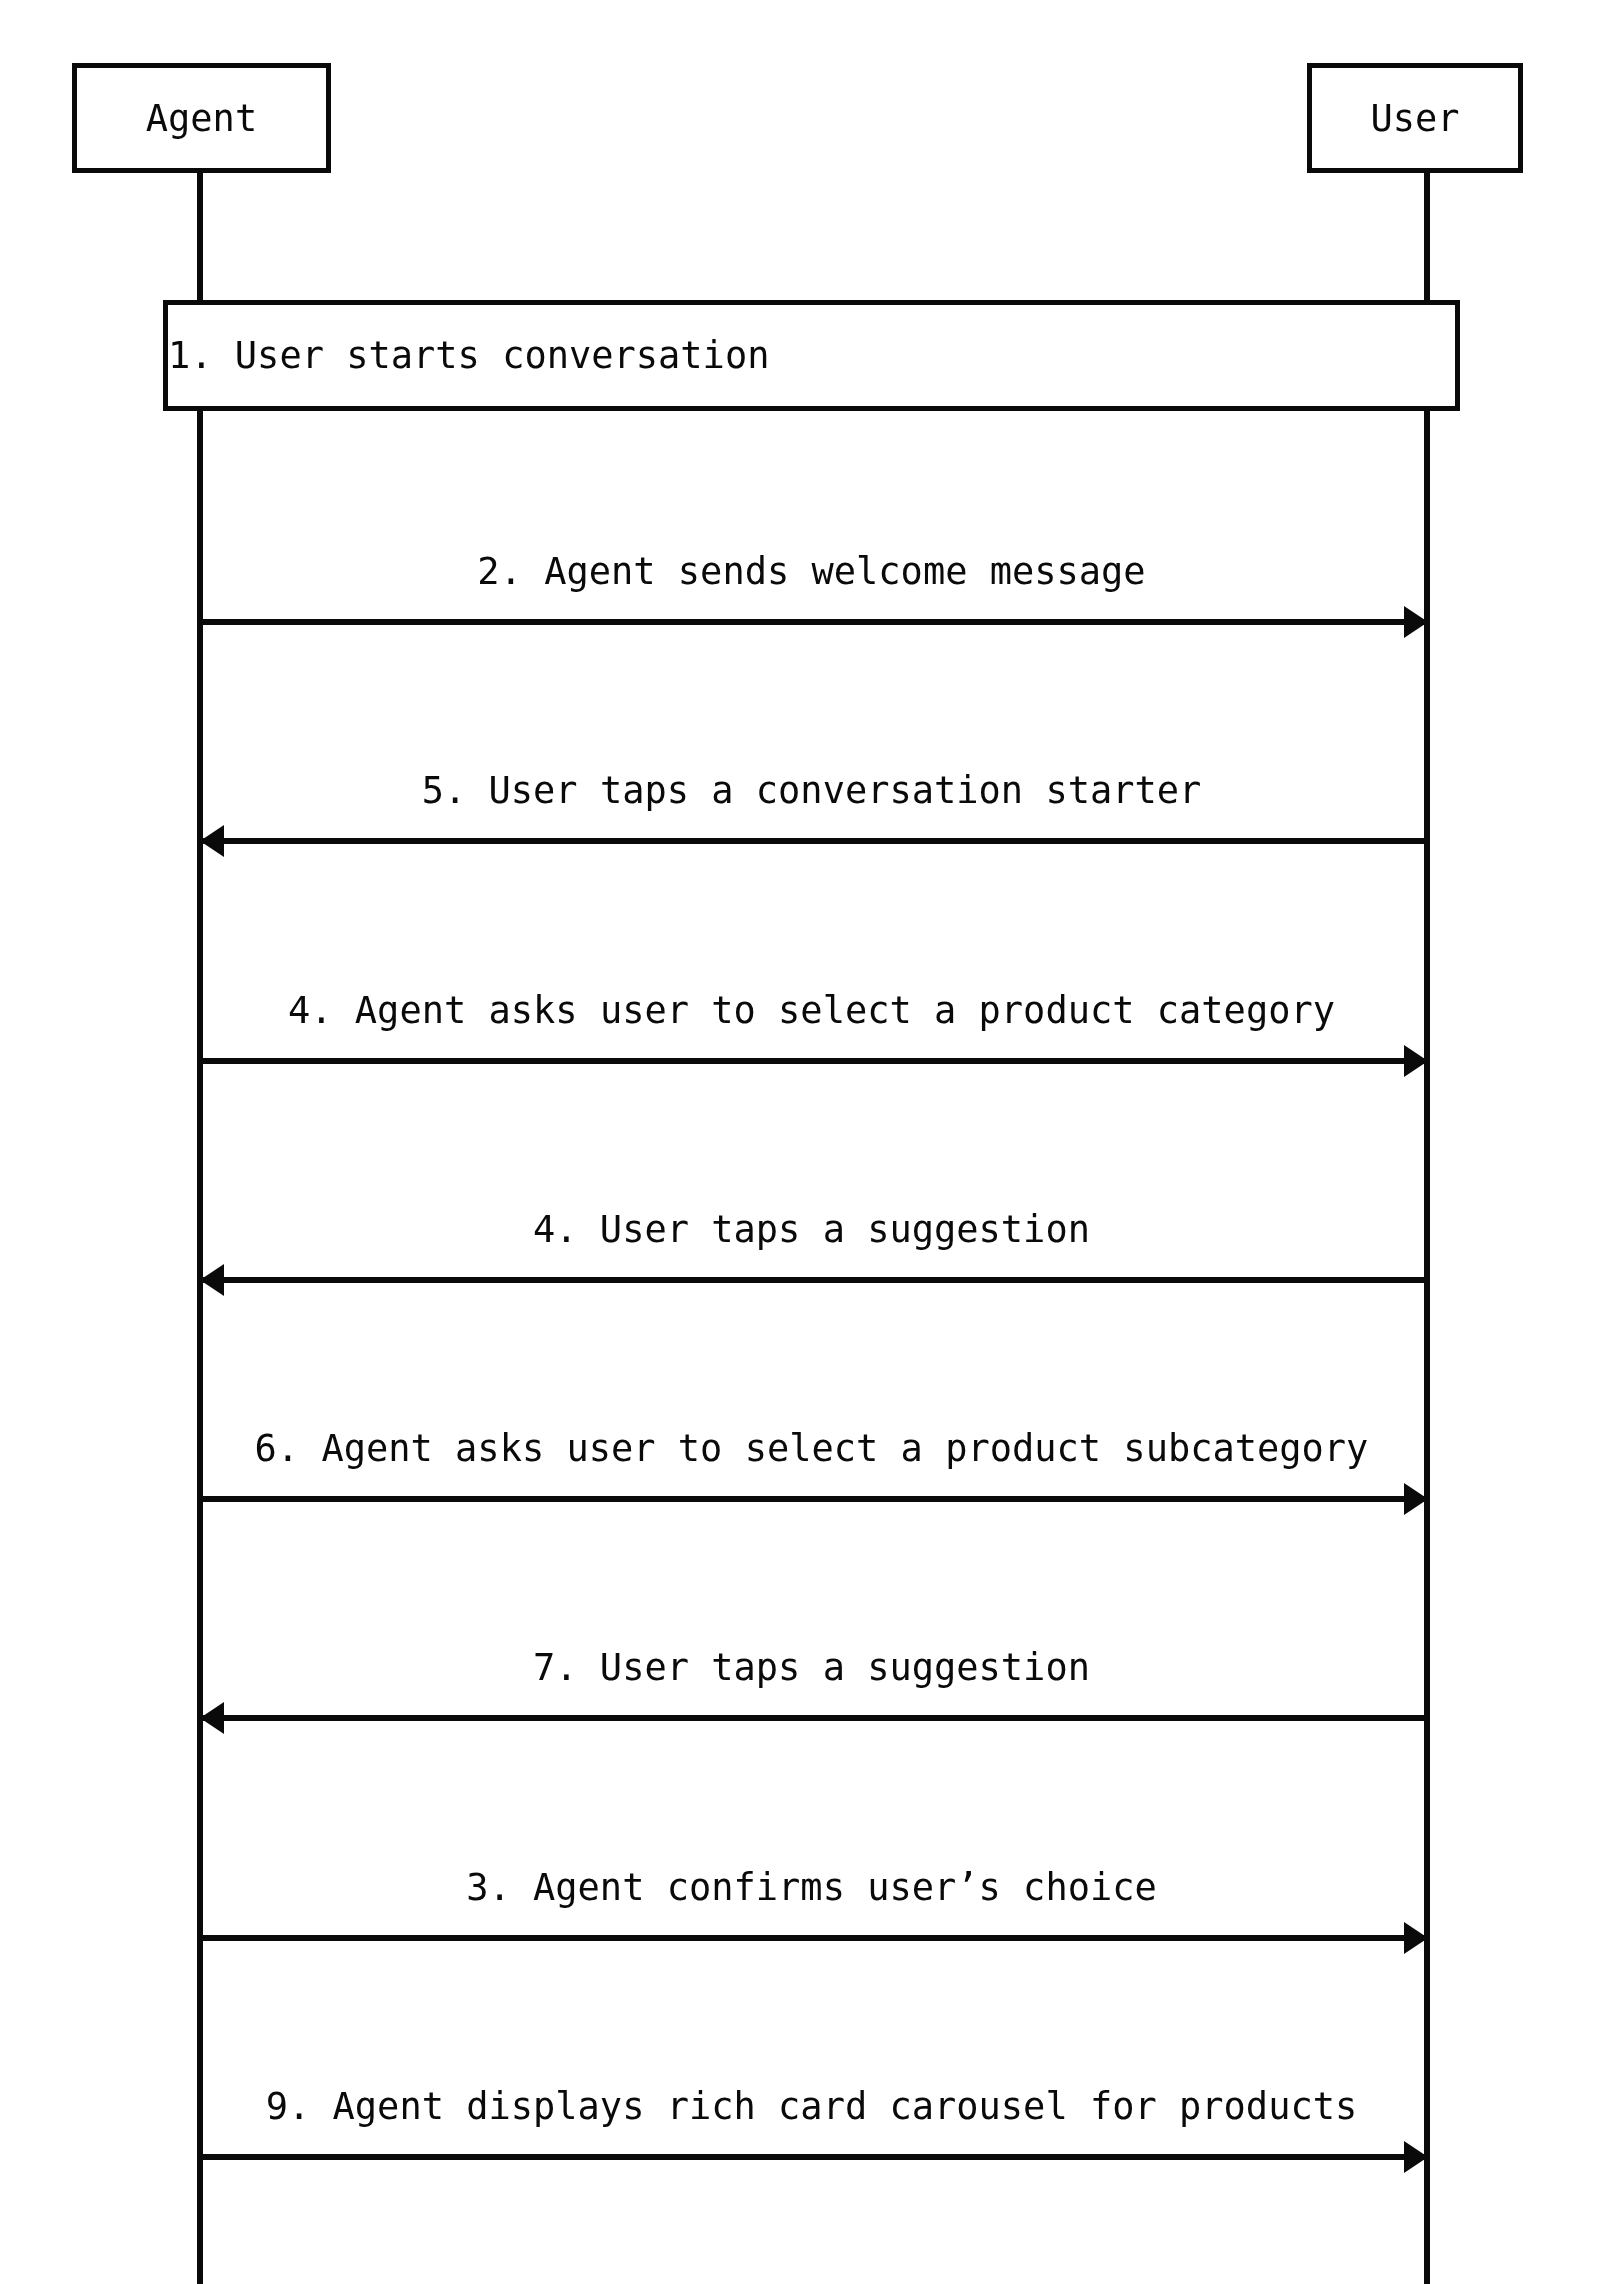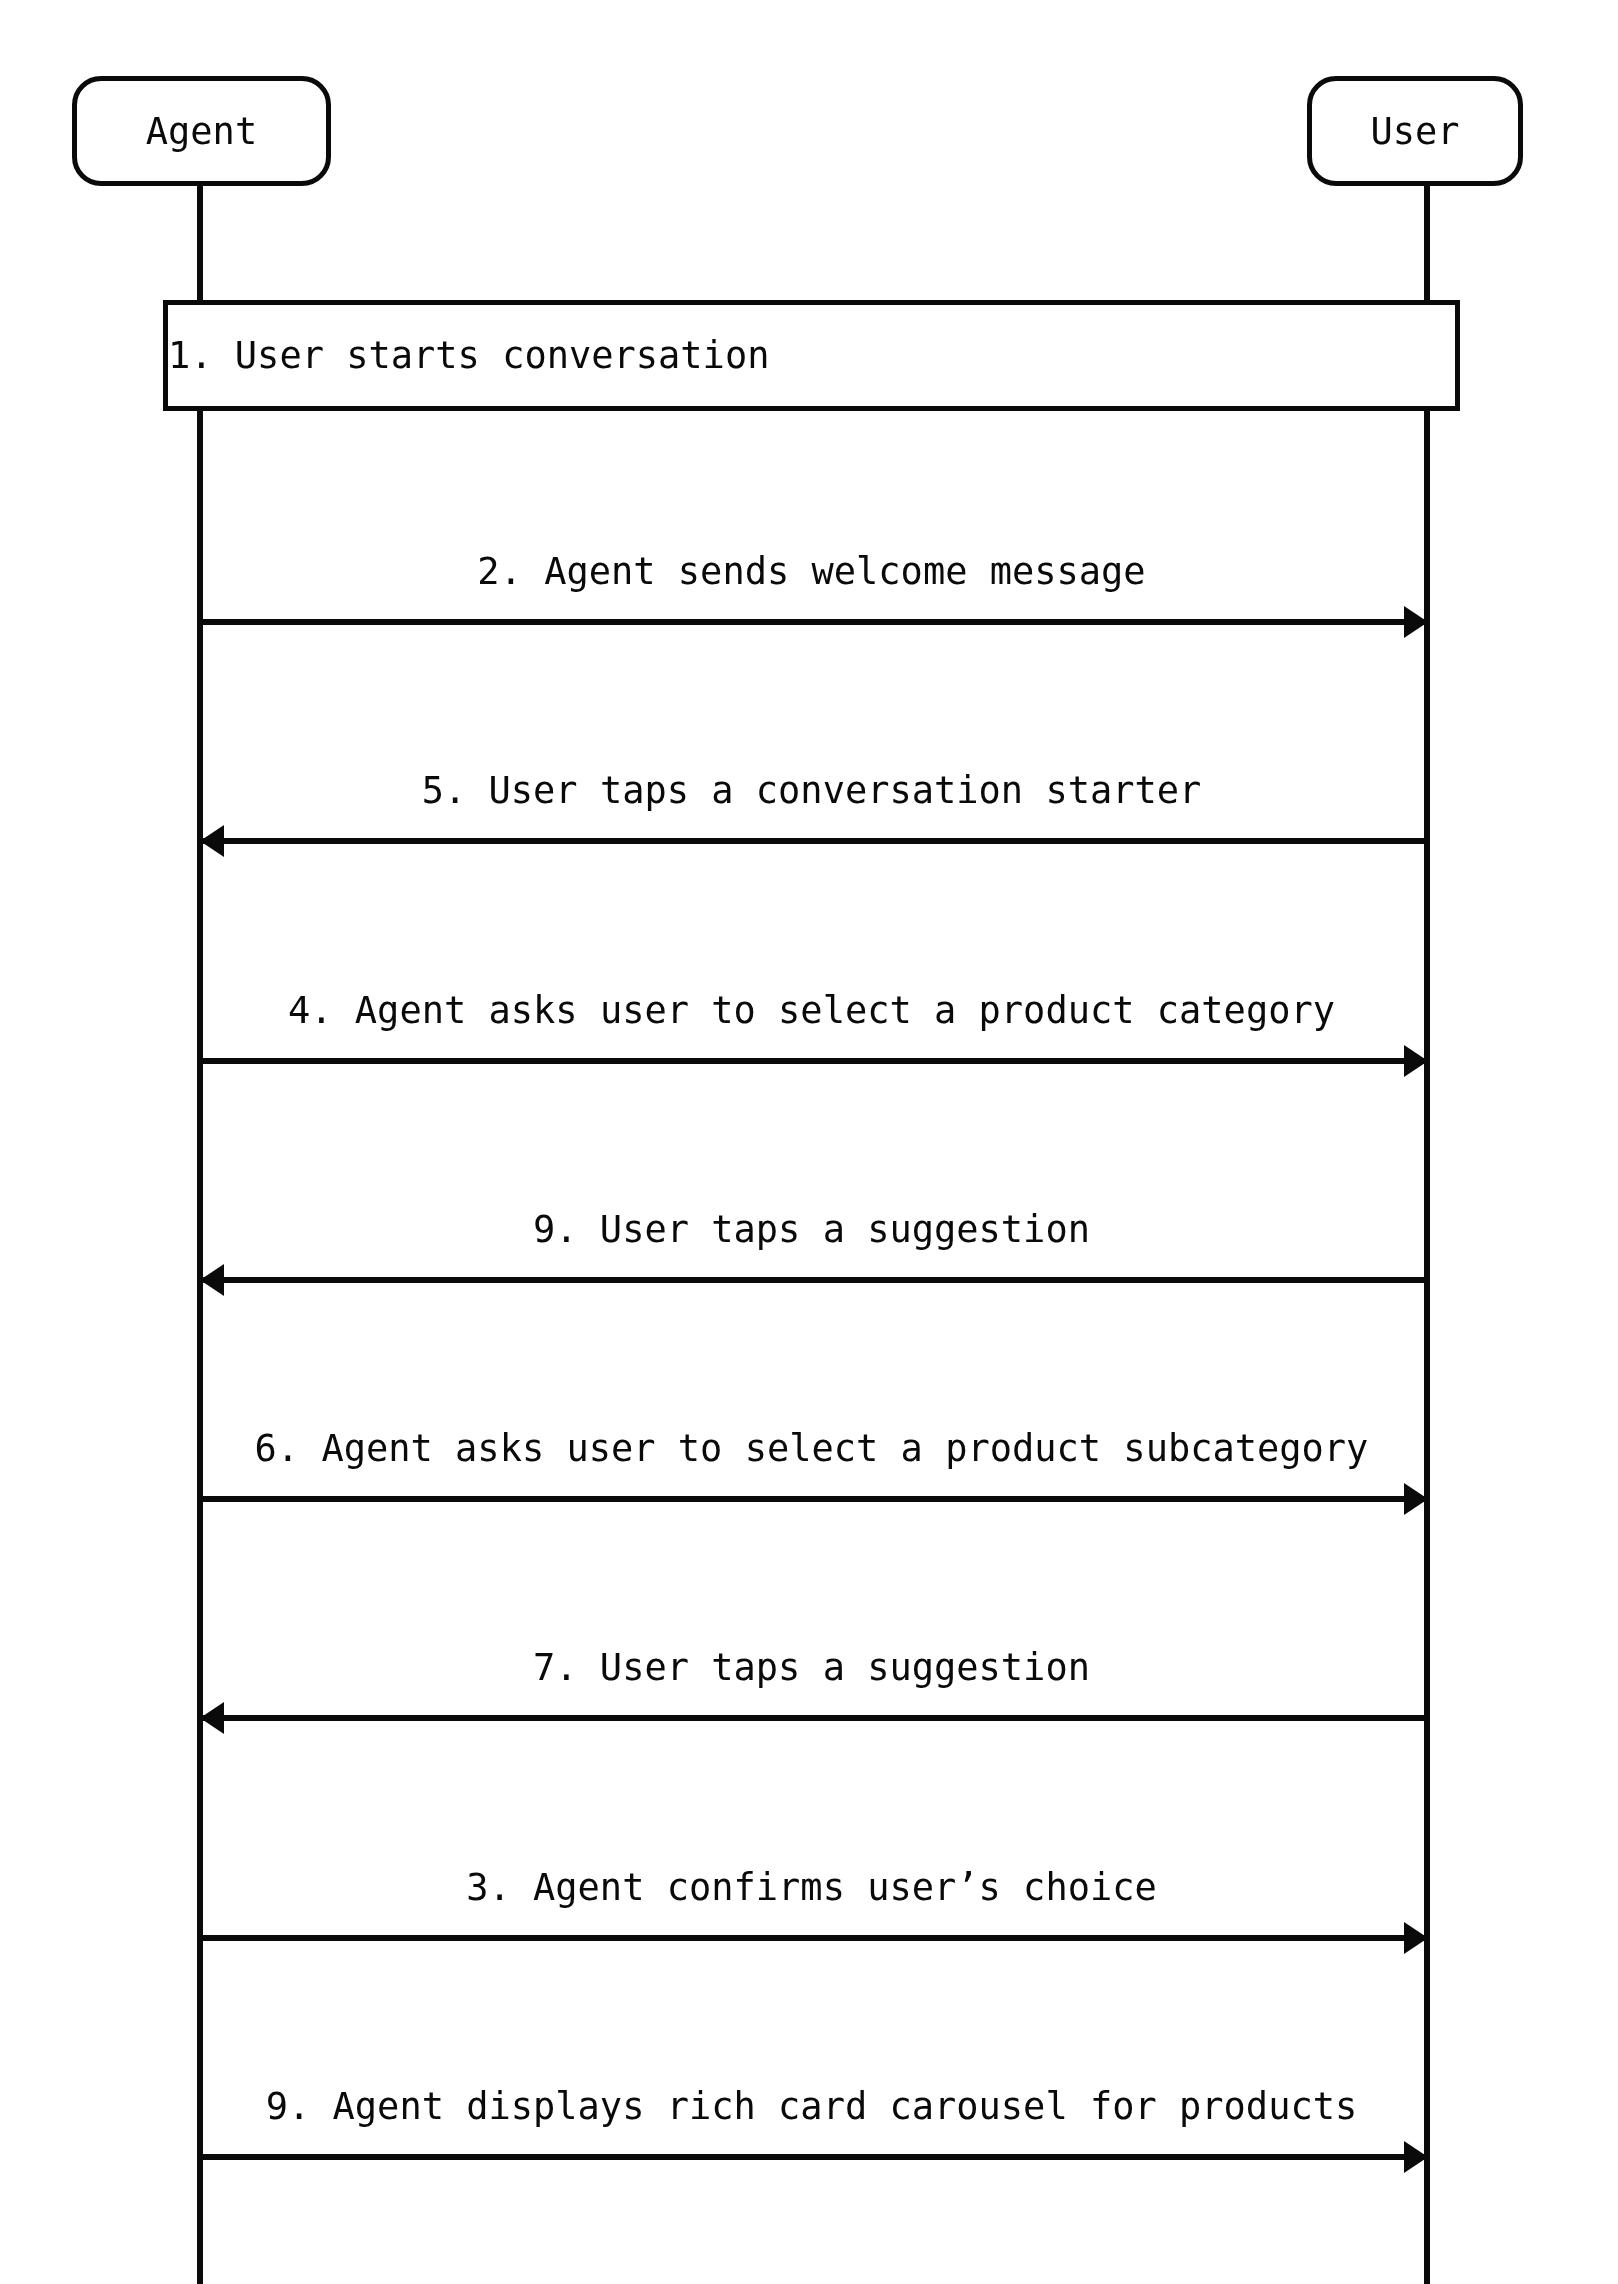--- a/index.html
+++ b/index.html
@@ -39,21 +39,21 @@
     background: var(--background);
     z-index: 3;
     display: flex;
     align-items: center;
     justify-content: center;
     font-size: 37px;
     white-space: nowrap;
   }
   .participant.agent { left: 72px;  width: 259px; }
   .participant.user  { left: 1307px; width: 216px; }
-  .participant.top    { top: 76px; border-radius: 29px; }
+  .participant.top    { top: 63px; }
 
   
   .note {
     position: absolute;
     left: 163px;
     top: 300px;
     width: 1297px;
     height: 111px;
     border: 5.5px solid var(--stroke);
     background: var(--background);
@@ -135,21 +135,21 @@
     <div class="msg-head left"></div>
   </div>
 
   <div style="--y:1061px">
     <div class="msg-label">4. Agent asks user to select a product category</div>
     <div class="msg-line"></div>
     <div class="msg-head right"></div>
   </div>
 
   <div style="--y:1280px">
-    <div class="msg-label">9. User taps a suggestion</div>
+    <div class="msg-label">4. User taps a suggestion</div>
     <div class="msg-line"></div>
     <div class="msg-head left"></div>
   </div>
 
   <div style="--y:1499px">
     <div class="msg-label">6. Agent asks user to select a product subcategory</div>
     <div class="msg-line"></div>
     <div class="msg-head right"></div>
   </div>
 

